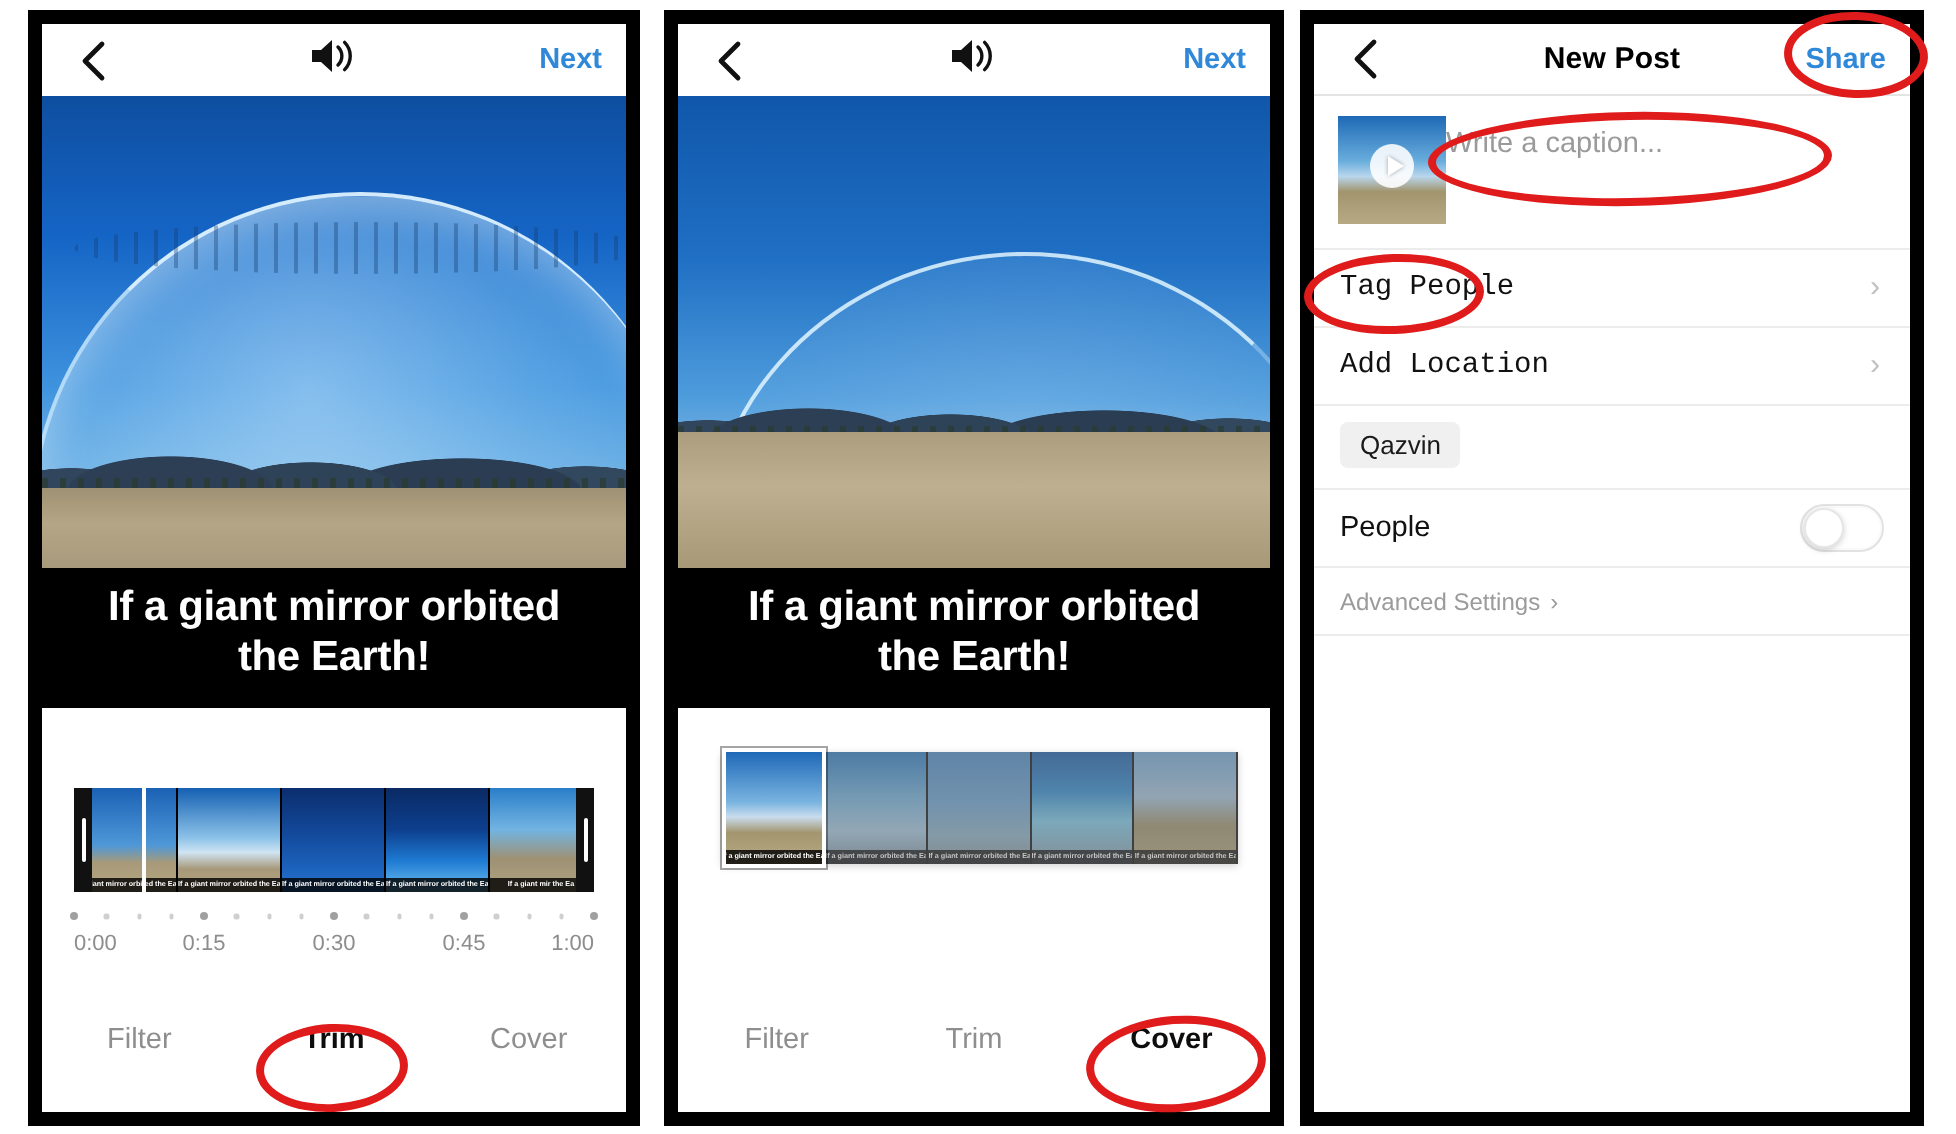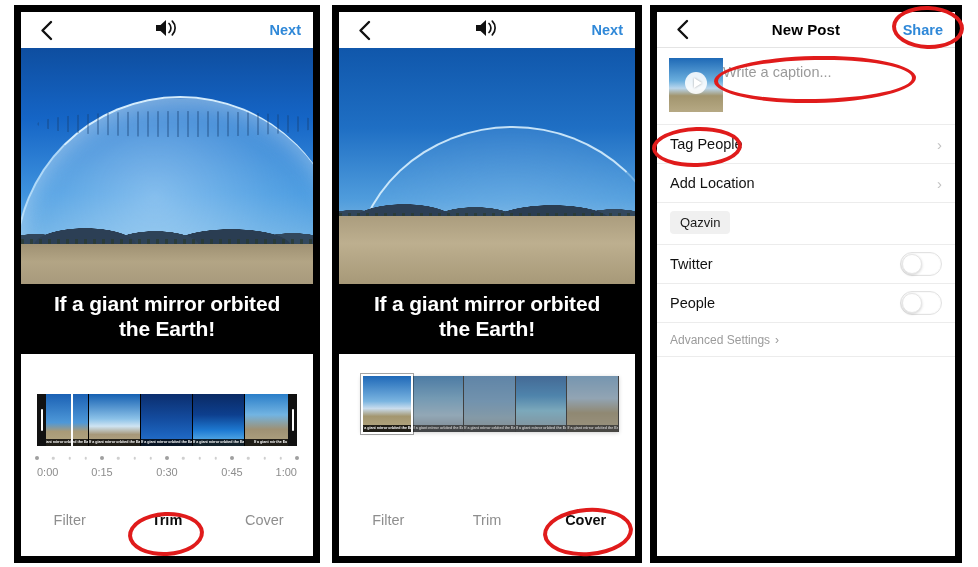--- a/index.html
+++ b/index.html
@@ -325,20 +325,21 @@
     cursor: text;
   }
   .list-row {
     display: flex;
     align-items: center;
     justify-content: space-between;
     height: 39px;
     padding: 0 13px;
     border-bottom: 1px solid #ececec;
     cursor: pointer;
+    font-family: Liberation Mono, monospace;
   }
   .list-row .lbl { font-size: 14.5px; color: #111; }
   .chev {
     color: #c2c2c2;
     font-size: 15px;
     line-height: 1;
   }
   .chip-row {
     padding: 8px 13px 10px;
     border-bottom: 1px solid #ececec;
@@ -616,26 +617,20 @@
         <div class="list-row">
           <span class="lbl">Add Location</span>
           <span class="chev">›</span>
         </div>
 
         <div class="chip-row">
           <span class="chip">Qazvin</span>
         </div>
 
         <div class="toggle-row">
-          <span class="lbl">Twitter</span>
-          <span class="switch">
-              <span class="knob"></span>
-            </span>
-        </div>
-        <div class="toggle-row">
           <span class="lbl">People</span>
           <span class="switch">
               <span class="knob"></span>
             </span>
         </div>
 
         <div class="adv-row">
           <span class="lbl">Advanced Settings</span>
           <span class="chev">›</span>
         </div>

